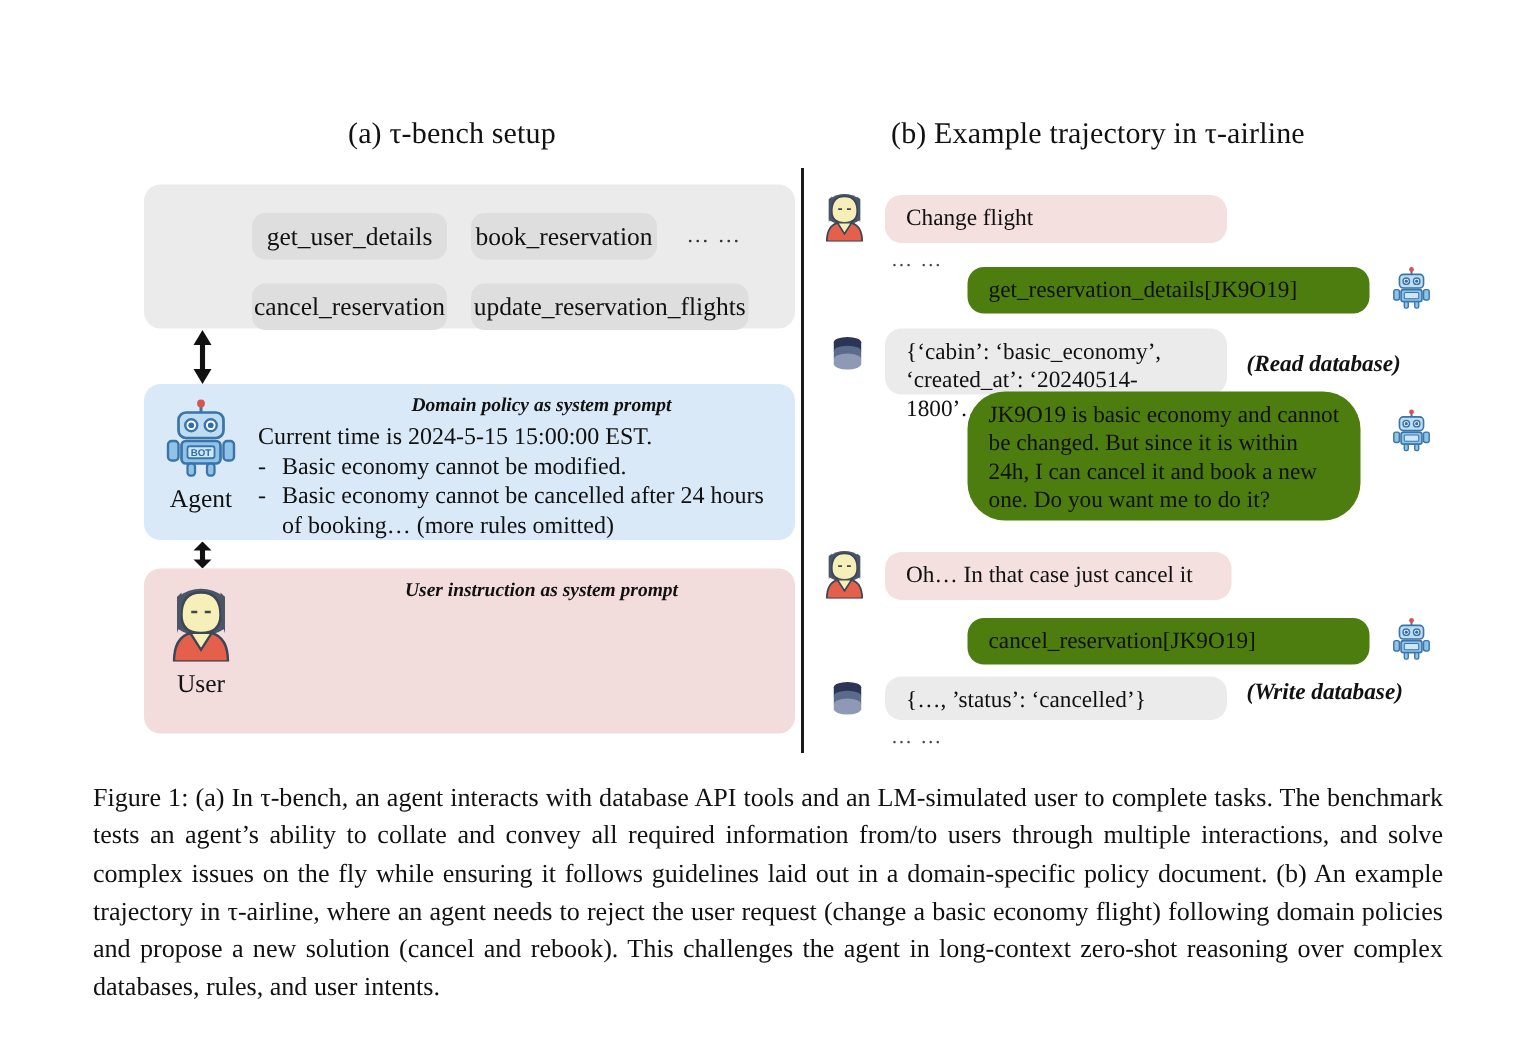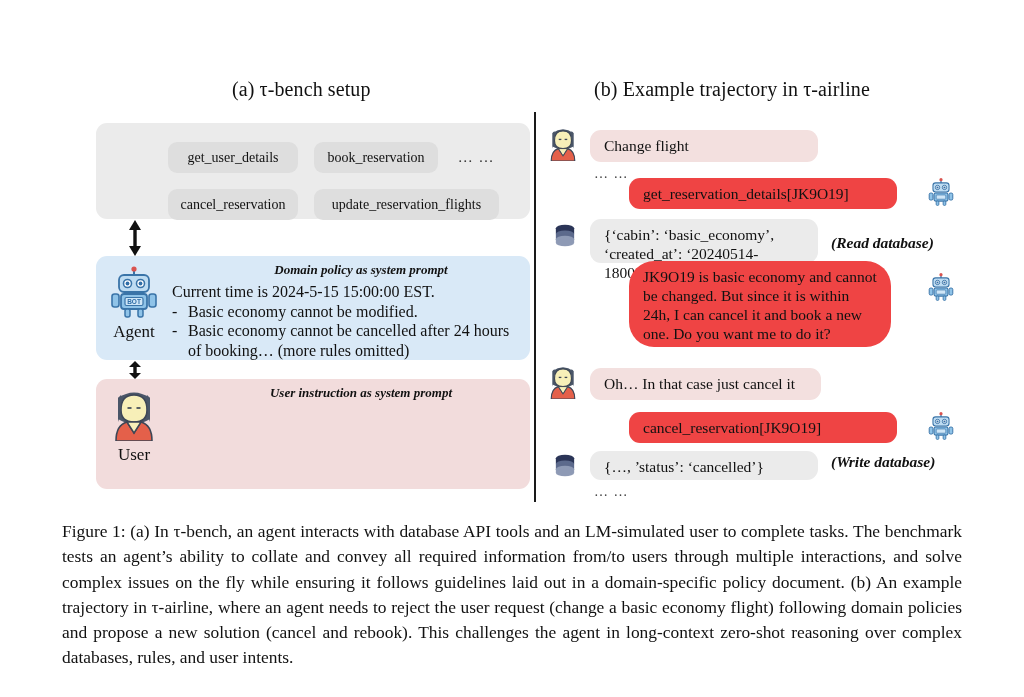--- a/index.html
+++ b/index.html
@@ -74,21 +74,21 @@
   }
   #actor-tools { left: 100px; top: 133px; }
   #actor-agent { left: 100px; top: 266px; }
   #actor-user  { left: 100px; top: 389px; }
 
   
   .chip {
     position: absolute;
     background: #dedede;
     border-radius: 9px;
-    font-size: 14px;
+    font-size: 17px;
     display: flex;
     align-items: center;
     justify-content: center;
     white-space: nowrap;
   }
   #chip-0 { left: 168px; top: 142px; width: 130px; height: 31px; }
   #chip-1 { left: 314px; top: 142px; width: 124px; height: 31px; }
   #chip-2 { left: 168px; top: 189px; width: 130px; height: 31px; }
   #chip-3 { left: 314px; top: 189px; width: 185px; height: 31px; }
   #chip-ellipsis {
@@ -133,21 +133,21 @@
 
   .bubble {
     position: absolute;
     border-radius: 11px;
     font-size: 15.5px;
     line-height: 19px;
     padding: 6px 14px;
     box-sizing: border-box;
   }
   .bubble-user { background: #f3e0df; }
-  .bubble-agent { background: #ef4444; }
+  .bubble-agent { background: #4d7c0f; margin-left: 16px; }
   .bubble-db   { background: #ebebeb; }
 
   .ellipsis-row {
     position: absolute;
     font-size: 14px;
     letter-spacing: 1px;
     color: #444;
   }
   .db-note {
     position: absolute;

